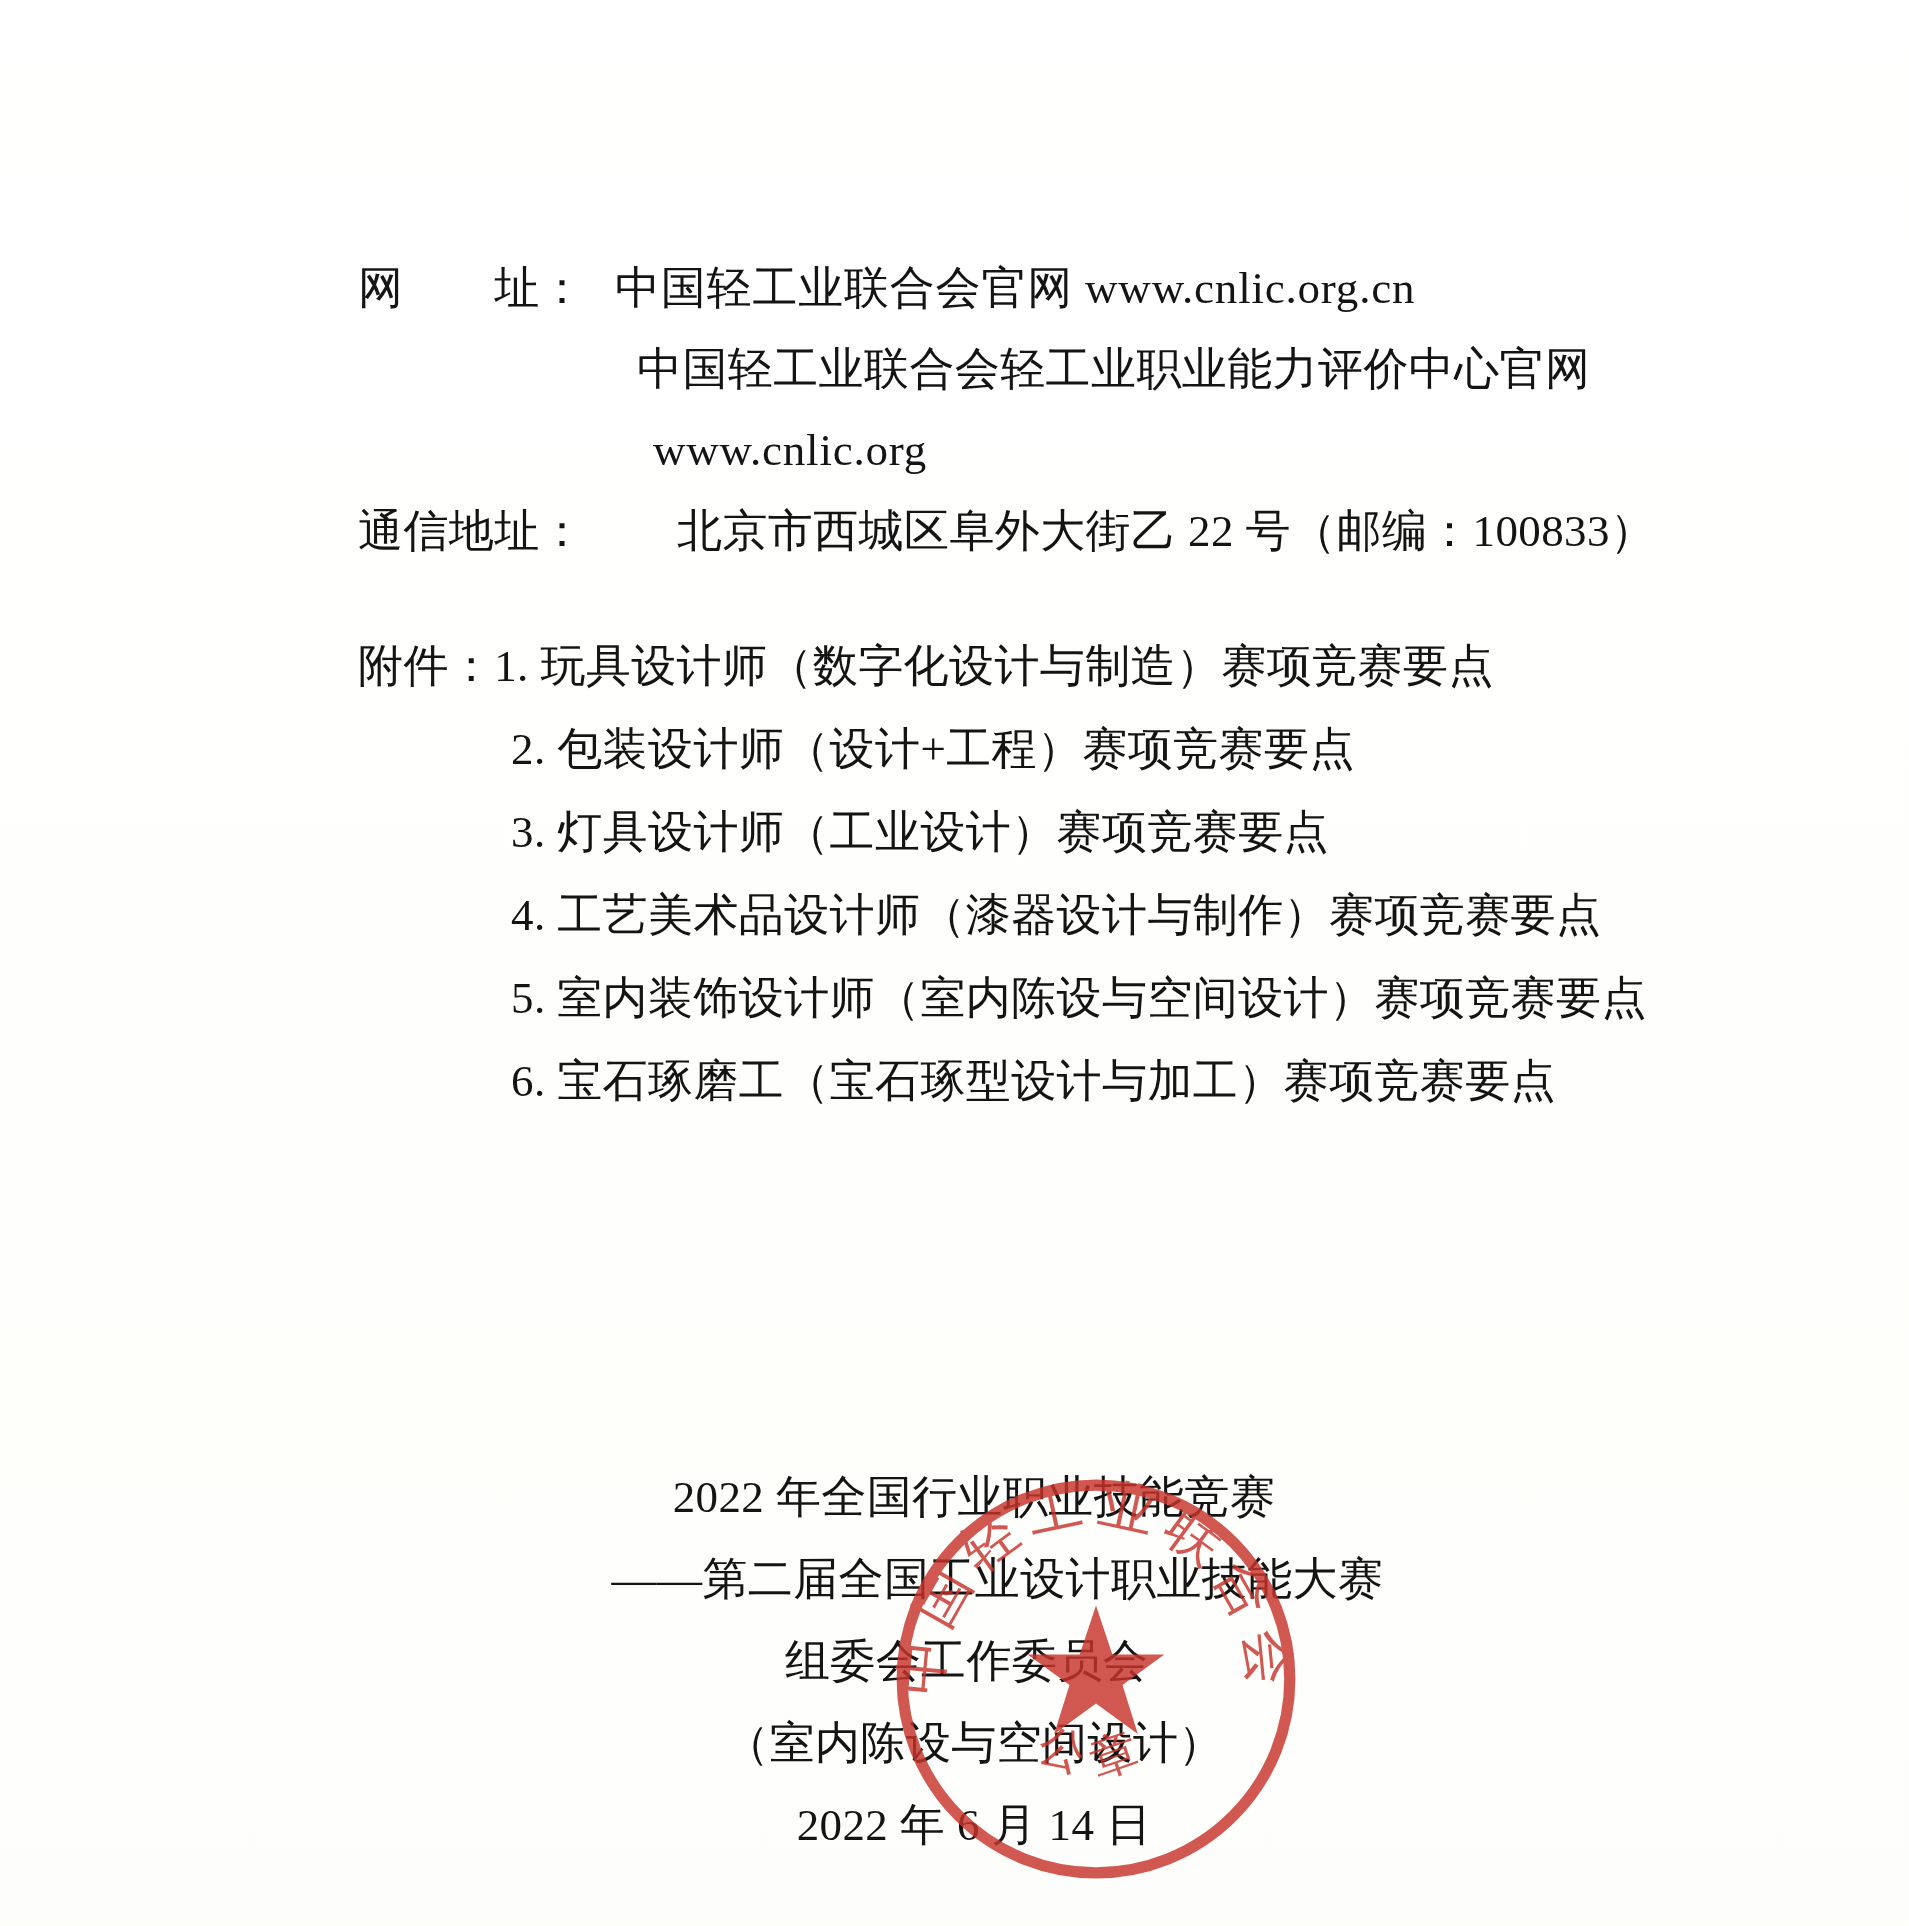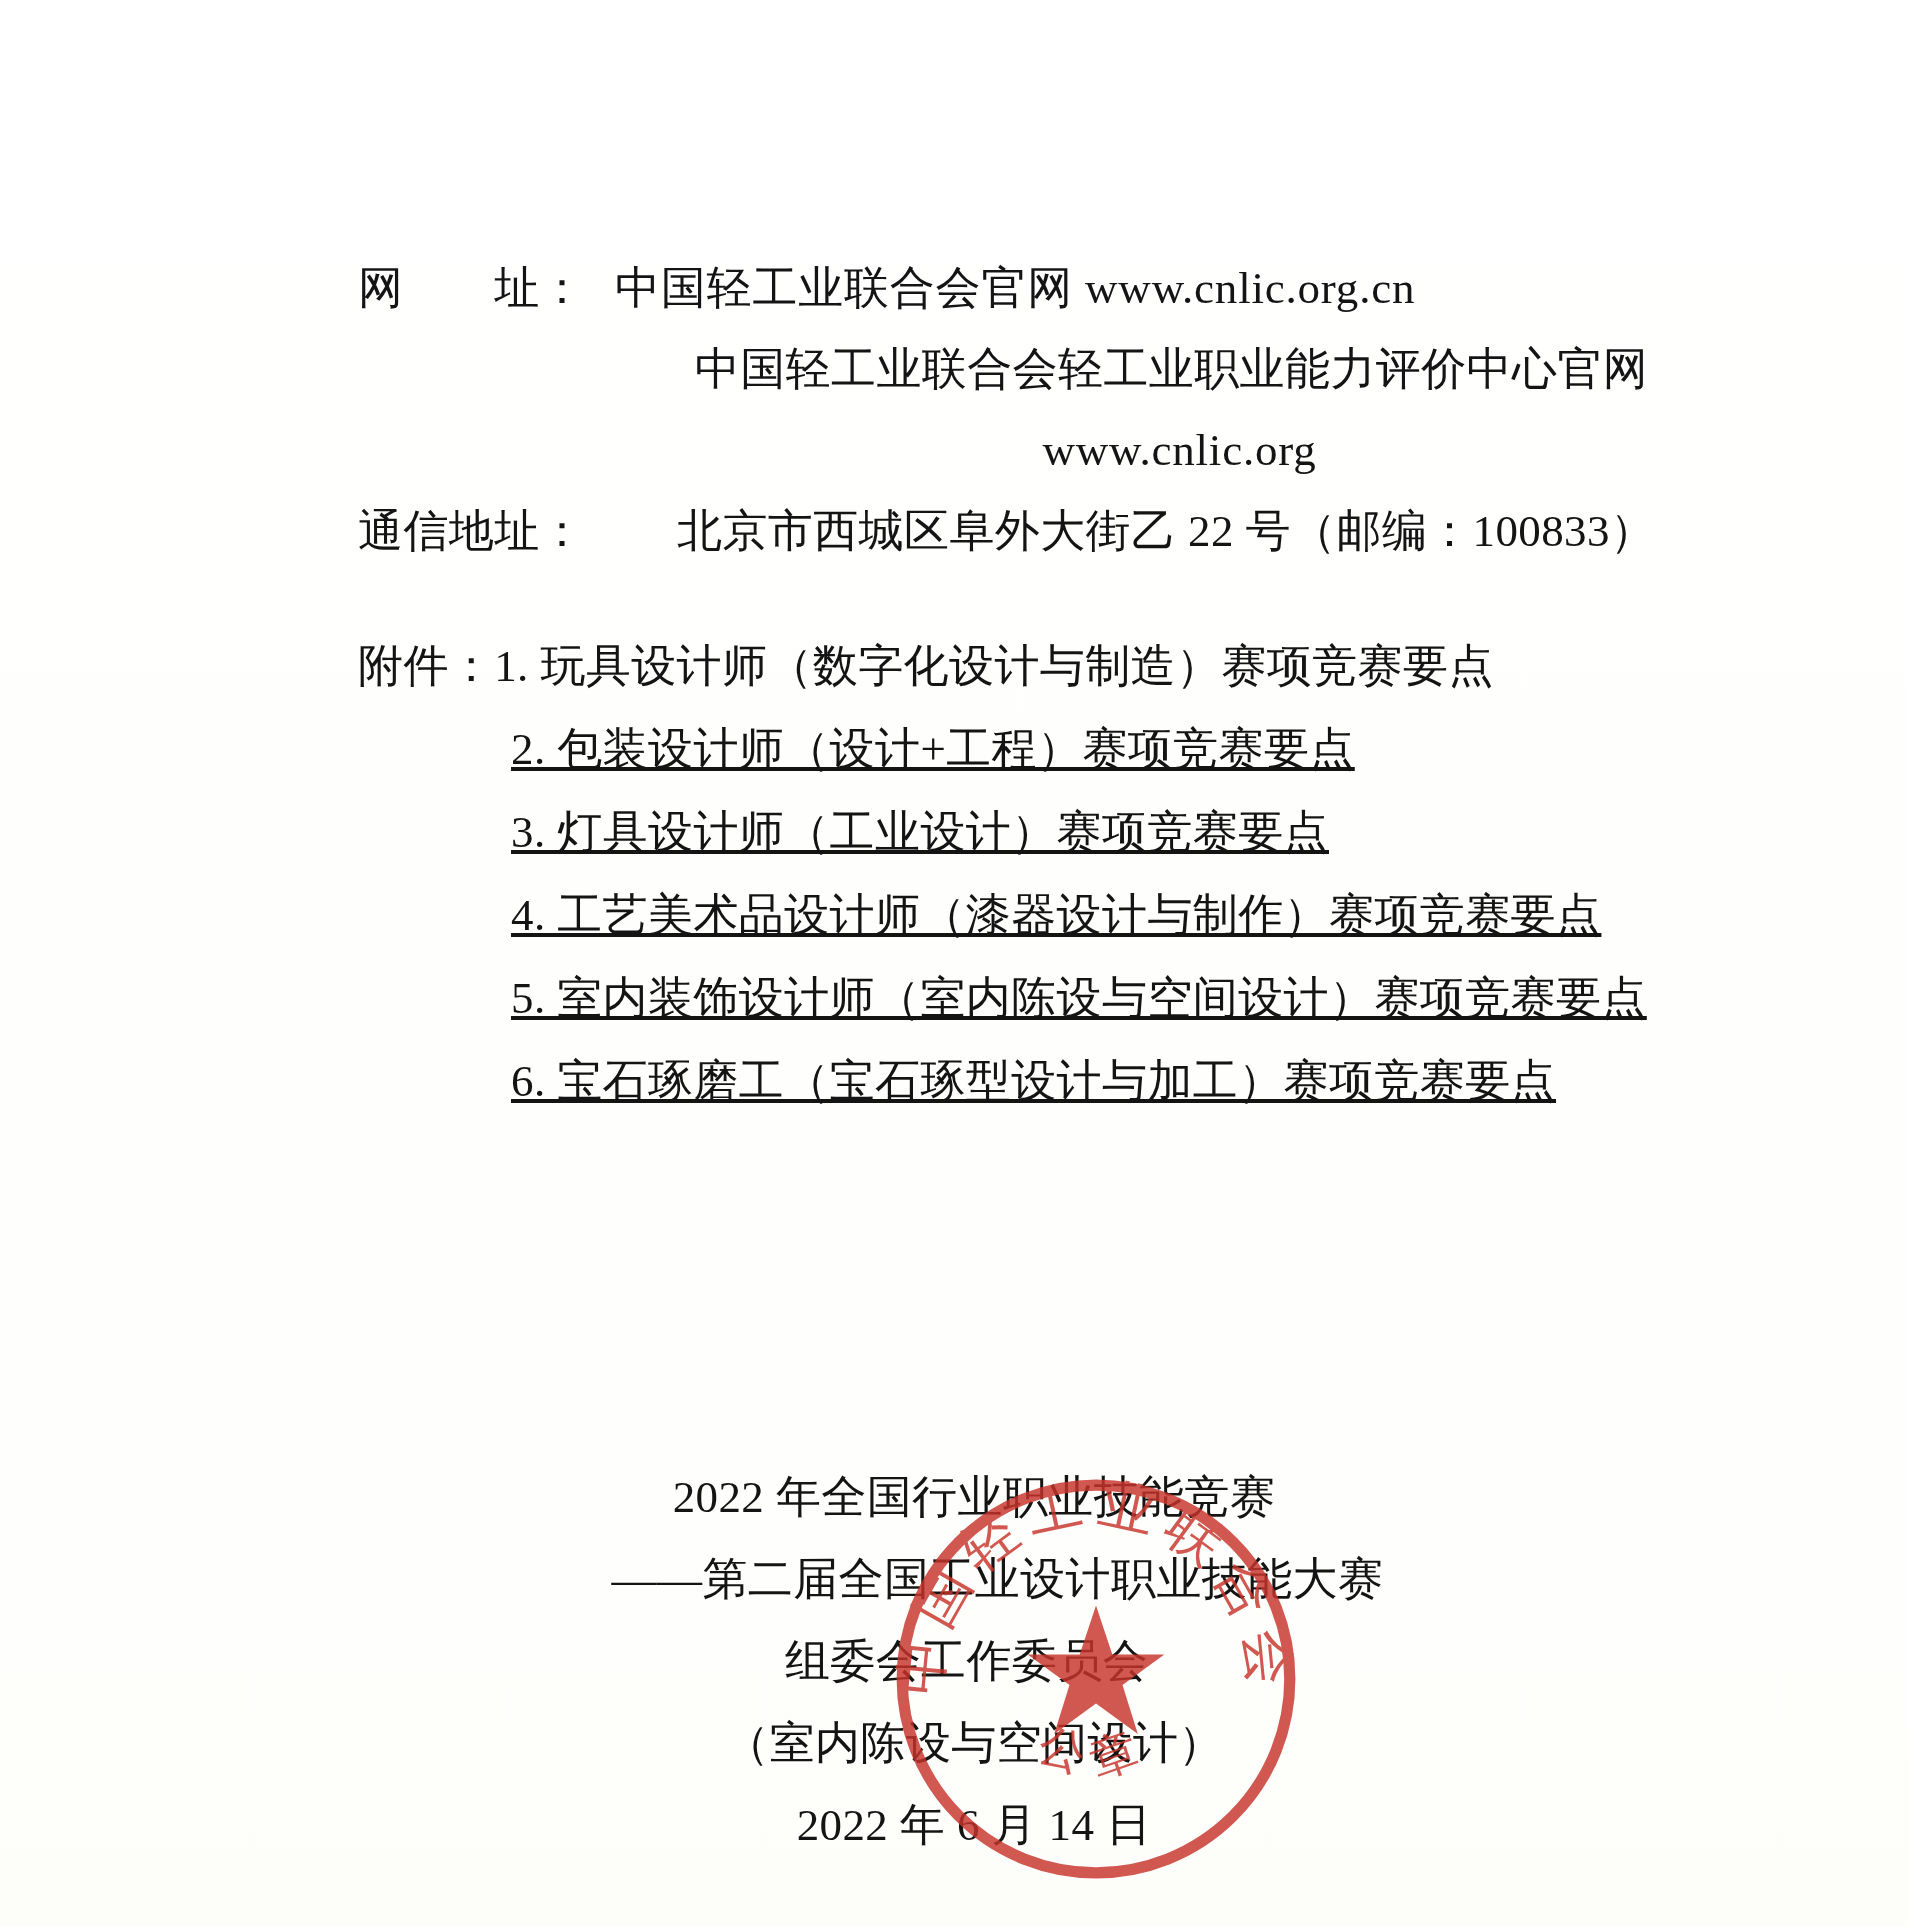--- a/index.html
+++ b/index.html
@@ -33,21 +33,21 @@
     color: #141414;
     font-size: 45px;
     line-height: 1.0;
     letter-spacing: 0.4px;
     white-space: nowrap;
   }
   .block-contact .line {
     margin-bottom: 36px;
   }
   .indent-1 { padding-left: 0px; }
-  .indent-2 { padding-left: 279px; text-align: center; }
+  .indent-2 { padding-left: 279px; }
 
   .label-spread {
     display: inline-block;
     width: 241px;
   }
   .gap-wide { display: inline-block; width: 92px; }
 
   .latin {
     font-family: "Liberation Serif", "DejaVu Serif", serif;
     letter-spacing: 0.8px;
@@ -55,21 +55,20 @@
   }
 
   .block-attach {
     margin-top: 90px;
   }
   .block-attach .line {
     margin-bottom: 38px;
   }
   .attach-item {
     padding-left: 153px;
-    text-decoration: underline;
   }
 
   .signature {
     position: absolute;
     left: 358px;
     top: 1475px;
     width: 1348px;
     text-align: center;
   }
   .signature .line {

